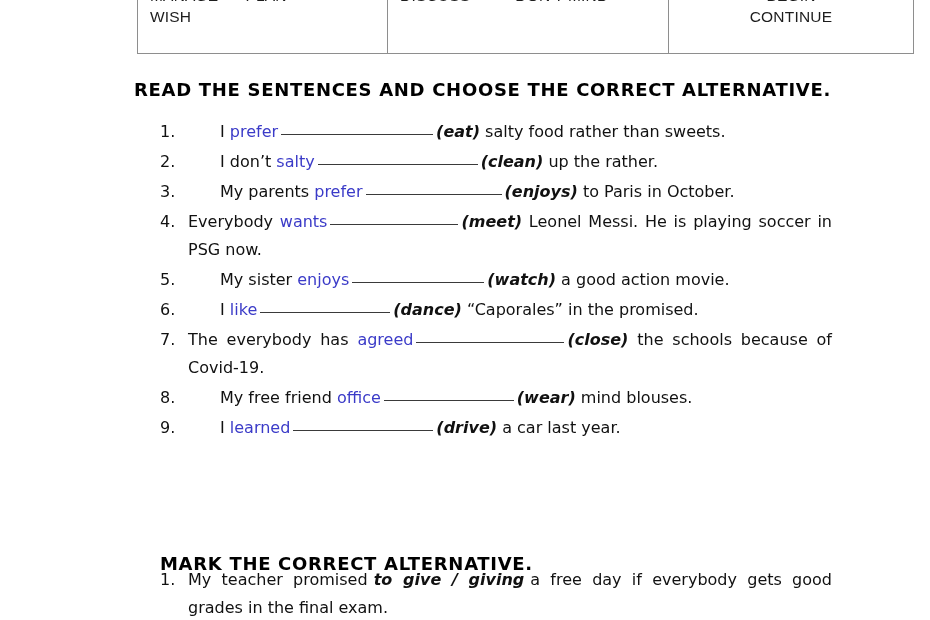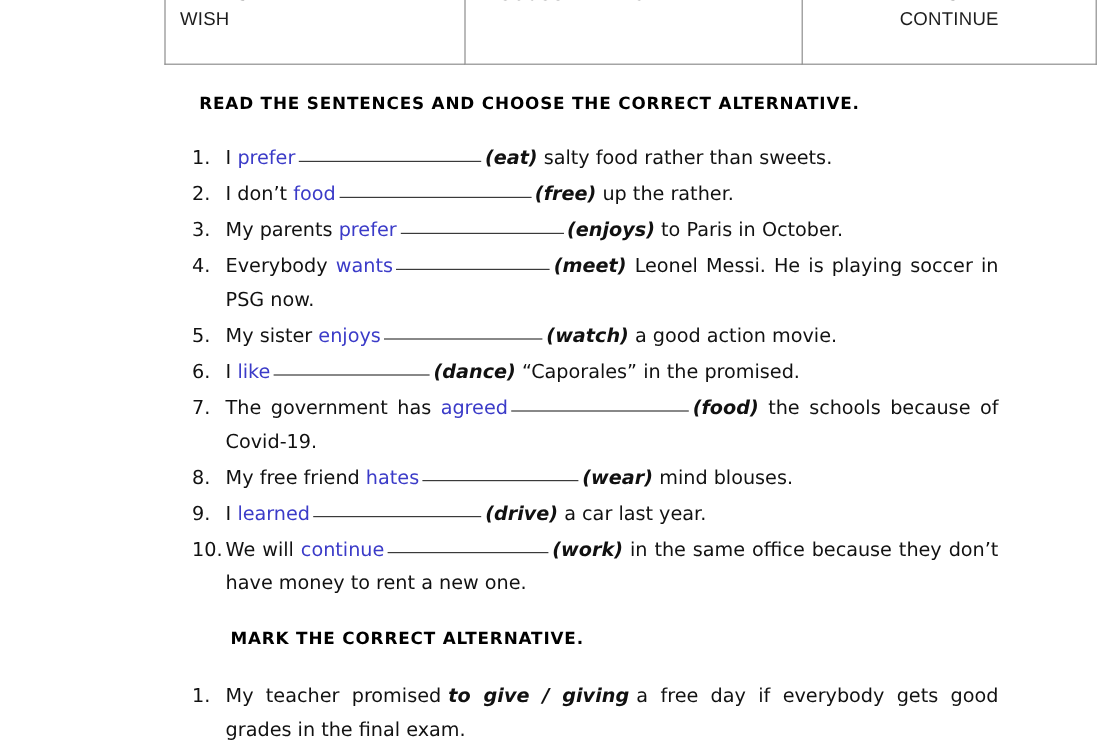--- a/index.html
+++ b/index.html
@@ -43,28 +43,27 @@
   .wb-row {
     display: block;
     white-space: pre;
   }
 
   
   .section-heading {
     position: absolute;
     font-family: "DejaVu Sans", sans-serif;
     font-weight: bold;
-    font-size: 14px;
+    font-size: 18px;
     letter-spacing: 0.7px;
     color: #000000;
     white-space: nowrap;
-    margin-left: 32px;
   }
   #heading-read { left: 134px; top: 79px; }
-  #heading-mark { left: 160px; top: 525px; text-align: center; }
+  #heading-mark { left: 160px; top: 553px; text-align: center; }
 
   
   .exercise-list {
     position: absolute;
     margin: 0;
     padding: 0;
     list-style: none;
   }
   #list-read { left: 160px; top: 118px; width: 672px; }
   #list-mark { left: 160px; top: 566px; width: 672px; }
@@ -82,21 +81,21 @@
     color: #111111;
   }
   .ex-body {
     flex: 1 1 auto;
     font-size: 16px;
     line-height: 28px;
     color: #111111;
     text-align: justify;
     text-justify: inter-word;
   }
-  .ex-body.nojustify { text-align: left; }
+  .ex-body.nojustify { text-align: left; margin-left: 32px; }
 
   .verb {
     color: #3b3bc8;
   }
   .cue {
     font-weight: bold;
     font-style: italic;
   }
   .blank {
     display: inline-block;
@@ -146,21 +145,21 @@
 
 <ol class="exercise-list" id="list-read">
 
   <li class="ex-item">
     <span class="ex-num">1.</span>
     <span class="ex-body nojustify"><span>I </span><span class="verb">prefer</span><span class="blank w1"></span><span class="cue">(eat)</span><span> salty food rather than sweets.</span></span>
   </li>
 
   <li class="ex-item">
     <span class="ex-num">2.</span>
-    <span class="ex-body nojustify"><span>I don’t </span><span class="verb">food</span><span class="blank w2"></span><span class="cue">(free)</span><span> up the rather.</span></span>
+    <span class="ex-body nojustify"><span>I don’t </span><span class="verb">salty</span><span class="blank w2"></span><span class="cue">(clean)</span><span> up the rather.</span></span>
   </li>
 
   <li class="ex-item">
     <span class="ex-num">3.</span>
     <span class="ex-body nojustify"><span>My parents </span><span class="verb">prefer</span><span class="blank w3"></span><span class="cue">(enjoys)</span><span> to Paris in October.</span></span>
   </li>
 
   <li class="ex-item">
     <span class="ex-num">4.</span>
     <span class="ex-body"><span>Everybody </span><span class="verb">wants</span><span class="blank w4"></span><span class="cue">(meet)</span><span> Leonel Messi. He is playing soccer in PSG now.</span></span>
@@ -171,37 +170,33 @@
     <span class="ex-body nojustify"><span>My sister </span><span class="verb">enjoys</span><span class="blank w5"></span><span class="cue">(watch)</span><span> a good action movie.</span></span>
   </li>
 
   <li class="ex-item">
     <span class="ex-num">6.</span>
     <span class="ex-body nojustify"><span>I </span><span class="verb">like</span><span class="blank w6"></span><span class="cue">(dance)</span><span> “Caporales” in the promised.</span></span>
   </li>
 
   <li class="ex-item">
     <span class="ex-num">7.</span>
-    <span class="ex-body"><span>The government has </span><span class="verb">agreed</span><span class="blank w7"></span><span class="cue">(food)</span><span> the schools because of Covid-19.</span></span>
+    <span class="ex-body"><span>The everybody has </span><span class="verb">agreed</span><span class="blank w7"></span><span class="cue">(close)</span><span> the schools because of Covid-19.</span></span>
   </li>
 
   <li class="ex-item">
     <span class="ex-num">8.</span>
-    <span class="ex-body nojustify"><span>My free friend </span><span class="verb">hates</span><span class="blank w8"></span><span class="cue">(wear)</span><span> mind blouses.</span></span>
+    <span class="ex-body nojustify"><span>My free friend </span><span class="verb">office</span><span class="blank w8"></span><span class="cue">(wear)</span><span> mind blouses.</span></span>
   </li>
 
   <li class="ex-item">
     <span class="ex-num">9.</span>
     <span class="ex-body nojustify"><span>I </span><span class="verb">learned</span><span class="blank w9"></span><span class="cue">(drive)</span><span> a car last year.</span></span>
   </li>
 
-  <li class="ex-item">
-    <span class="ex-num">10.</span>
-    <span class="ex-body"><span>We will </span><span class="verb">continue</span><span class="blank w10"></span><span class="cue">(work)</span><span> in the same office because they don’t have money to rent a new one.</span></span>
-  </li>
 
 </ol>
 
 <div class="section-heading" id="heading-mark">MARK THE CORRECT ALTERNATIVE.</div>
 
 <ol class="exercise-list" id="list-mark">
   <li class="ex-item">
     <span class="ex-num">1.</span>
     <span class="ex-body"><span>My teacher promised</span><span class="choice">to give / giving</span><span>a free day if everybody gets good grades in the final exam.</span></span>
   </li>

